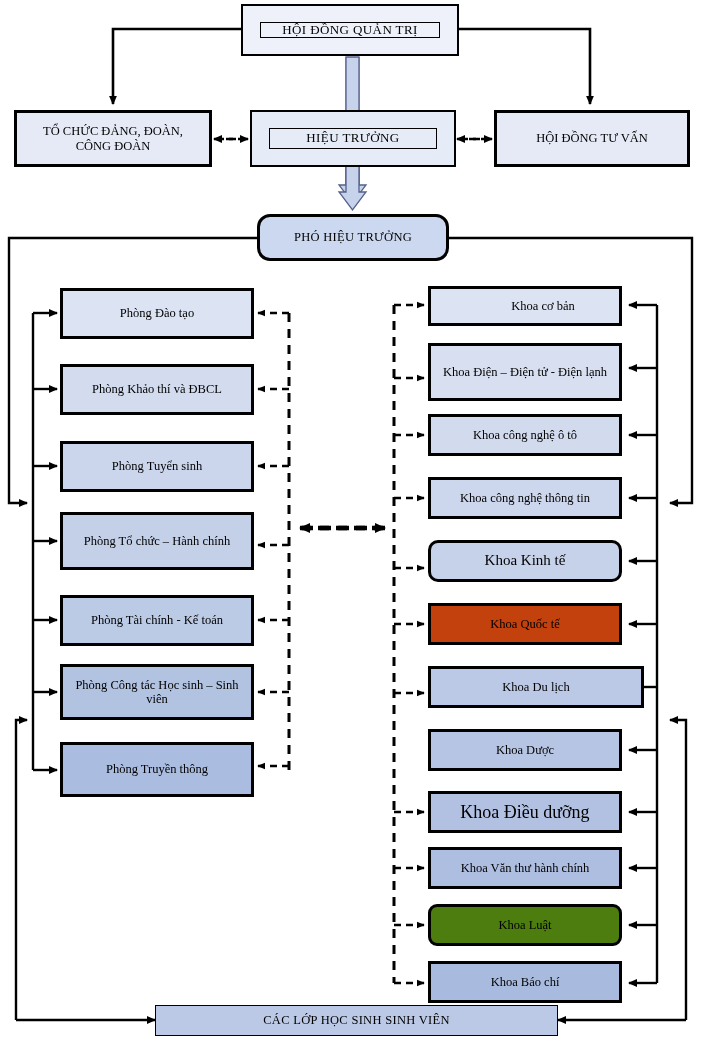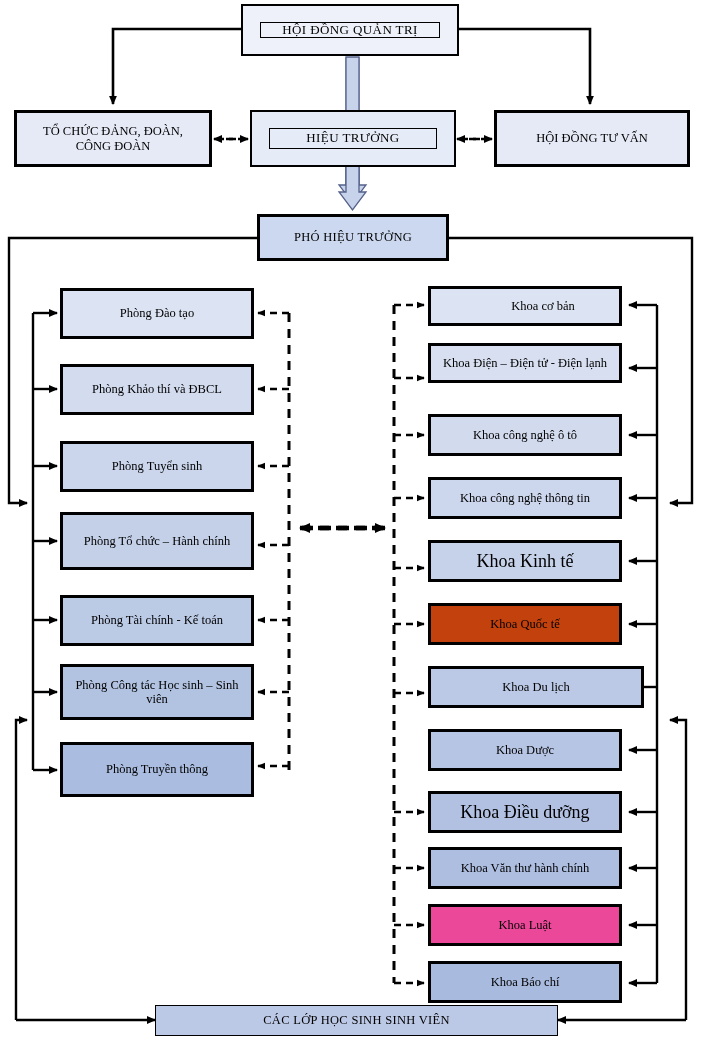--- a/index.html
+++ b/index.html
@@ -148,21 +148,21 @@
   <div class="node dbl" style="left:250px;top:110px;width:206px;height:57px;font-size:13px;letter-spacing:.4px;background:#e6ecf7;">
     <div class="inner" style="background:#e6ecf7;">
       <span class="lbl">HIỆU TRƯỞNG</span>
     </div>
   </div>
 
   <div class="node thick" style="left:494px;top:110px;width:196px;height:57px;font-size:12.5px;background:#e6eaf6;">
     <span class="lbl">HỘI ĐỒNG TƯ VẤN</span>
   </div>
 
-  <div class="node thick" style="left:257px;top:214px;width:192px;height:47px;font-size:12.5px;letter-spacing:.3px;background:#ccd8ef;">
+  <div class="node thick" style="left:257px;top:214px;width:192px;height:47px;font-size:12.5px;letter-spacing:.3px;background:#ccd8ef;border-radius:13px;">
     <span class="lbl">PHÓ HIỆU TRƯỞNG</span>
   </div>
 
   <div class="node thick" style="left:60px;top:288px;width:194px;height:51px;font-size:12.5px;background:#dce3f2;">
     <span class="lbl">Phòng Đào tạo</span>
   </div>
   <div class="node thick" style="left:60px;top:364px;width:194px;height:51px;font-size:12.5px;background:#d3dcef;">
     <span class="lbl">Phòng Khảo thí và ĐBCL</span>
   </div>
   <div class="node thick" style="left:60px;top:441px;width:194px;height:51px;font-size:12.5px;background:#cbd6ec;">
@@ -177,48 +177,48 @@
   <div class="node thick" style="left:60px;top:664px;width:194px;height:56px;font-size:12.5px;background:#b2c3e1;">
     <span class="lbl">Phòng Công tác Học sinh – Sinh viên</span>
   </div>
   <div class="node thick" style="left:60px;top:742px;width:194px;height:55px;font-size:12.5px;background:#aabde0;">
     <span class="lbl">Phòng Truyền thông</span>
   </div>
 
   <div class="node thick" style="left:428px;top:286px;width:194px;height:40px;font-size:12.5px;background:#dce3f2;padding-left:36px;">
     <span class="lbl">Khoa cơ bản</span>
   </div>
-  <div class="node thick" style="left:428px;top:343px;width:194px;height:40px;font-size:12.5px;background:#d7dff0;">
+  <div class="node thick" style="left:428px;top:343px;width:194px;height:58px;font-size:12.5px;background:#d7dff0;">
     <span class="lbl">Khoa Điện – Điện tử - Điện lạnh</span>
   </div>
   <div class="node thick" style="left:428px;top:414px;width:194px;height:42px;font-size:12.5px;background:#d2daee;">
     <span class="lbl">Khoa công nghệ ô tô</span>
   </div>
   <div class="node thick" style="left:428px;top:477px;width:194px;height:42px;font-size:12.5px;background:#ccd6ec;">
     <span class="lbl">Khoa công nghệ thông tin</span>
   </div>
-  <div class="node thick" style="left:428px;top:540px;width:194px;height:42px;font-size:18px;background:#c6d1ea;">
+  <div class="node thick" style="left:428px;top:540px;width:194px;height:42px;font-size:15px;background:#c6d1ea;border-radius:10px;">
     <span class="lbl">Khoa Kinh tế</span>
   </div>
   <div class="node thick" style="left:428px;top:603px;width:194px;height:42px;font-size:12.5px;background:#c2410c;">
     <span class="lbl">Khoa Quốc tế</span>
   </div>
   <div class="node thick" style="left:428px;top:666px;width:216px;height:42px;font-size:12.5px;background:#bcc9e6;">
     <span class="lbl">Khoa Du lịch</span>
   </div>
   <div class="node thick" style="left:428px;top:729px;width:194px;height:42px;font-size:12.5px;background:#b7c5e4;">
     <span class="lbl">Khoa Dược</span>
   </div>
   <div class="node thick" style="left:428px;top:791px;width:194px;height:42px;font-size:18px;background:#b2c1e2;">
     <span class="lbl">Khoa Điều dưỡng</span>
   </div>
   <div class="node thick" style="left:428px;top:847px;width:194px;height:42px;font-size:12.5px;background:#aebee1;">
     <span class="lbl">Khoa Văn thư hành chính</span>
   </div>
-  <div class="node thick" style="left:428px;top:904px;width:194px;height:42px;font-size:12.5px;background:#ec4899;">
+  <div class="node thick" style="left:428px;top:904px;width:194px;height:42px;font-size:12.5px;background:#4d7c0f;border-radius:9px;">
     <span class="lbl">Khoa Luật</span>
   </div>
   <div class="node thick" style="left:428px;top:961px;width:194px;height:42px;font-size:12.5px;background:#a8bade;">
     <span class="lbl">Khoa Báo chí</span>
   </div>
 
   <div class="node thin" style="left:155px;top:1005px;width:403px;height:31px;font-size:12.5px;letter-spacing:.3px;background:#bcc9e6;">
     <span class="lbl">CÁC LỚP HỌC SINH SINH VIÊN</span>
   </div>
 

